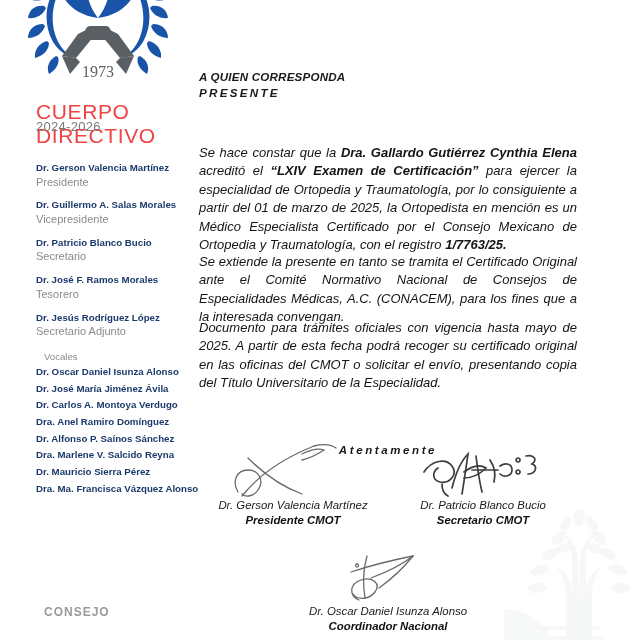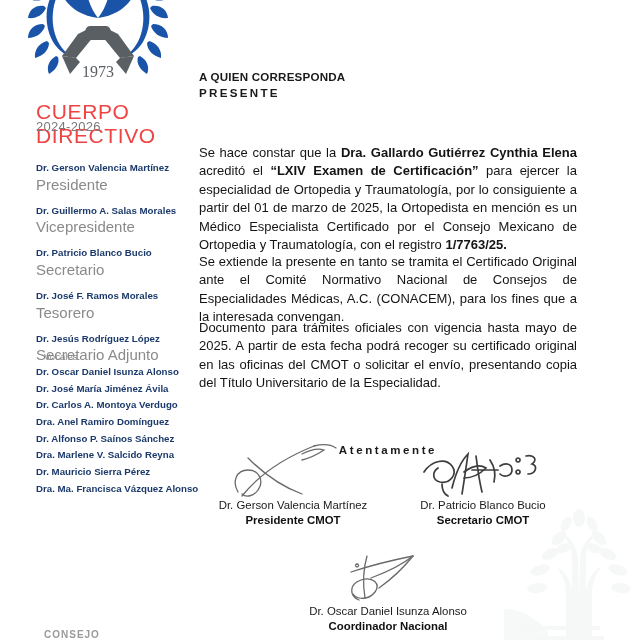--- a/index.html
+++ b/index.html
@@ -79,21 +79,21 @@
   }
   .officer { margin-bottom: 10.5px; }
   .officer-name {
     font-size: 9.7px;
     font-weight: bold;
     color: #1b3a6b;
     line-height: 1.25;
     white-space: nowrap;
   }
   .officer-role {
-    font-size: 15px;
+    font-size: 11px;
     color: #8a8a8a;
     line-height: 1.3;
     margin-top: 0.5px;
   }
 
   .vocales-label {
     position: absolute;
     left: 44px;
     top: 351px;
     font-size: 9.6px;
@@ -109,34 +109,35 @@
     font-size: 9.7px;
     font-weight: bold;
     color: #1b3a6b;
     line-height: 1.72;
     white-space: nowrap;
   }
 
   .bottom-consejo {
     position: absolute;
     left: 44px;
-    top: 629px;
-    font-size: 10px;
+    top: 605px;
+    font-size: 12px;
     color: #9a9a9a;
     letter-spacing: 1px;
     font-weight: bold;
   }
 
   
   .main {
     position: absolute;
     left: 199px;
     top: 0;
     width: 390px;
     height: 504px;
+    font-style: italic;
   }
 
   .addressee {
     position: absolute;
     left: 0;
     top: 70px;
     font-size: 11.6px;
     font-weight: bold;
     color: #1a1a1a;
     letter-spacing: 0.2px;

